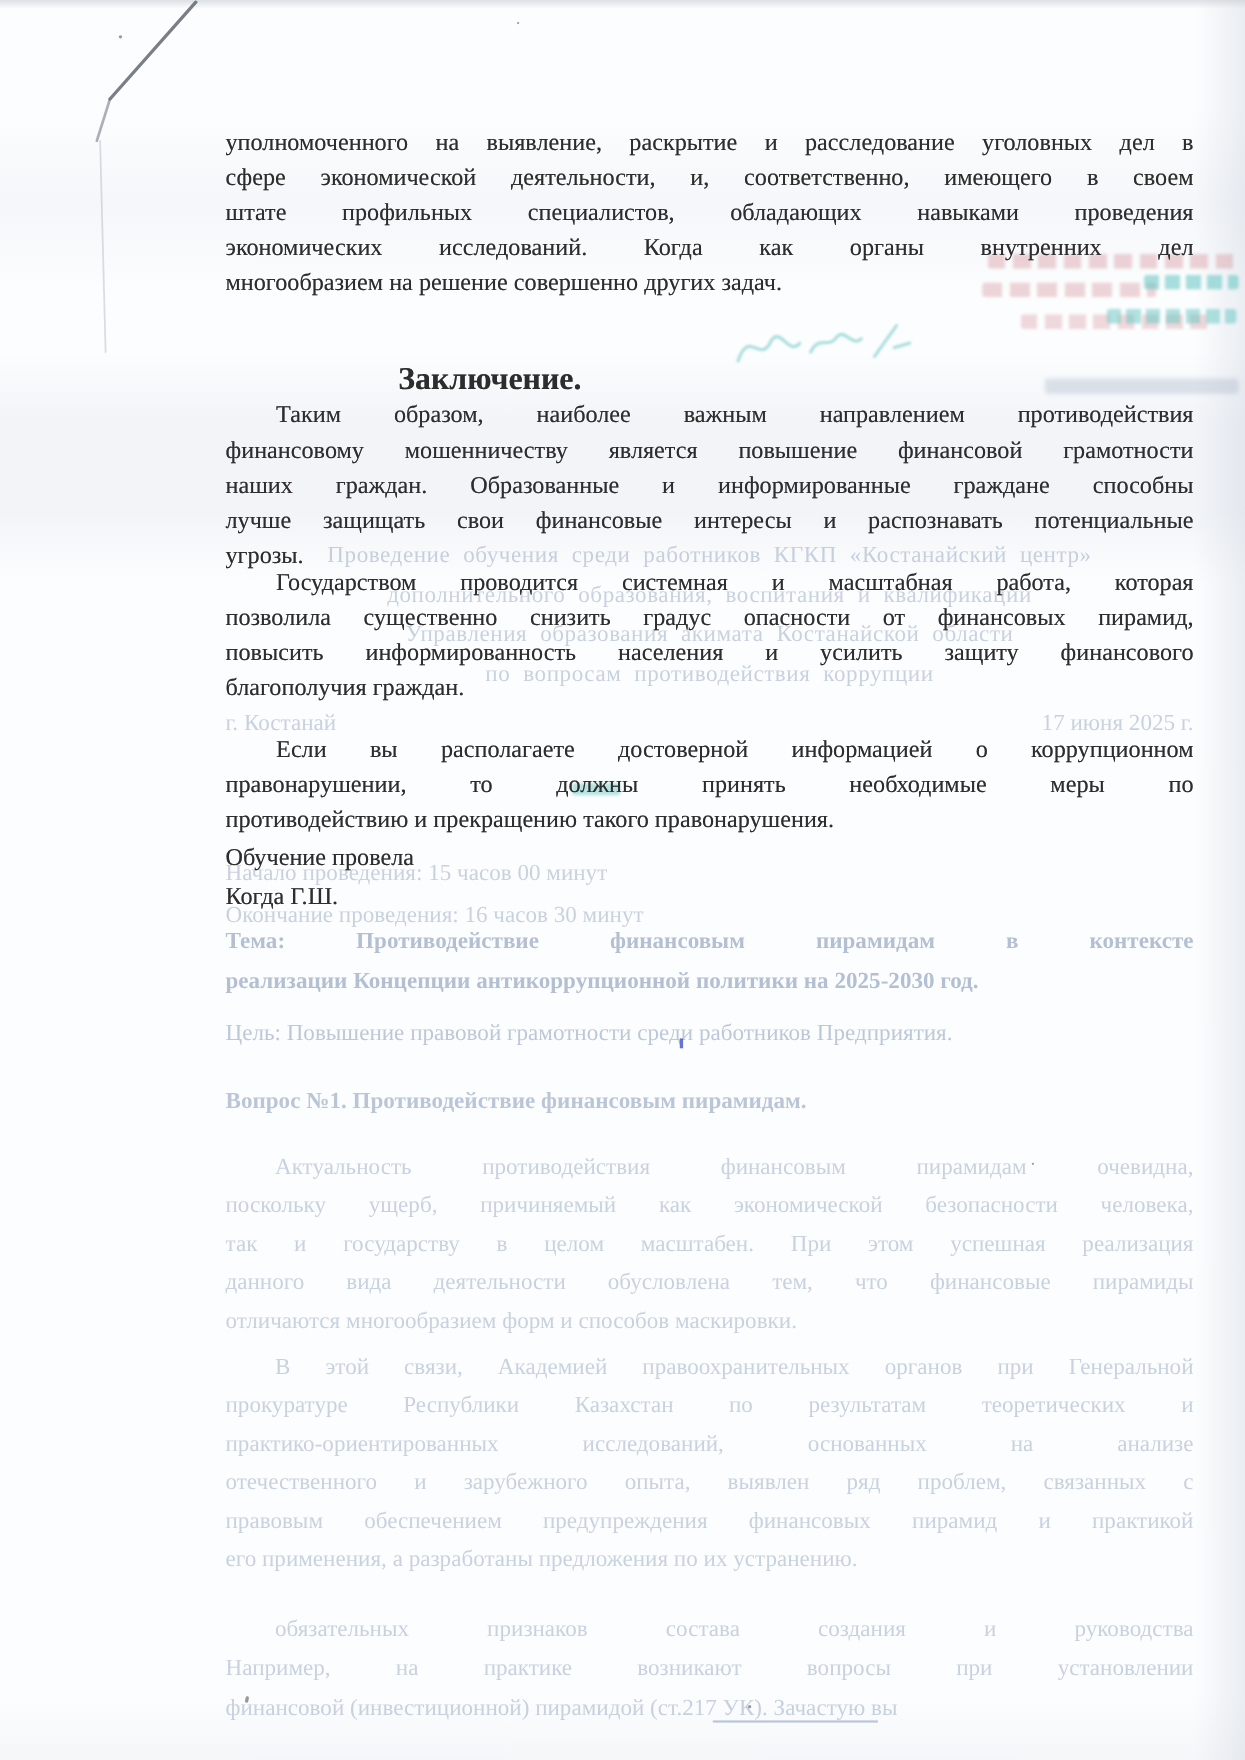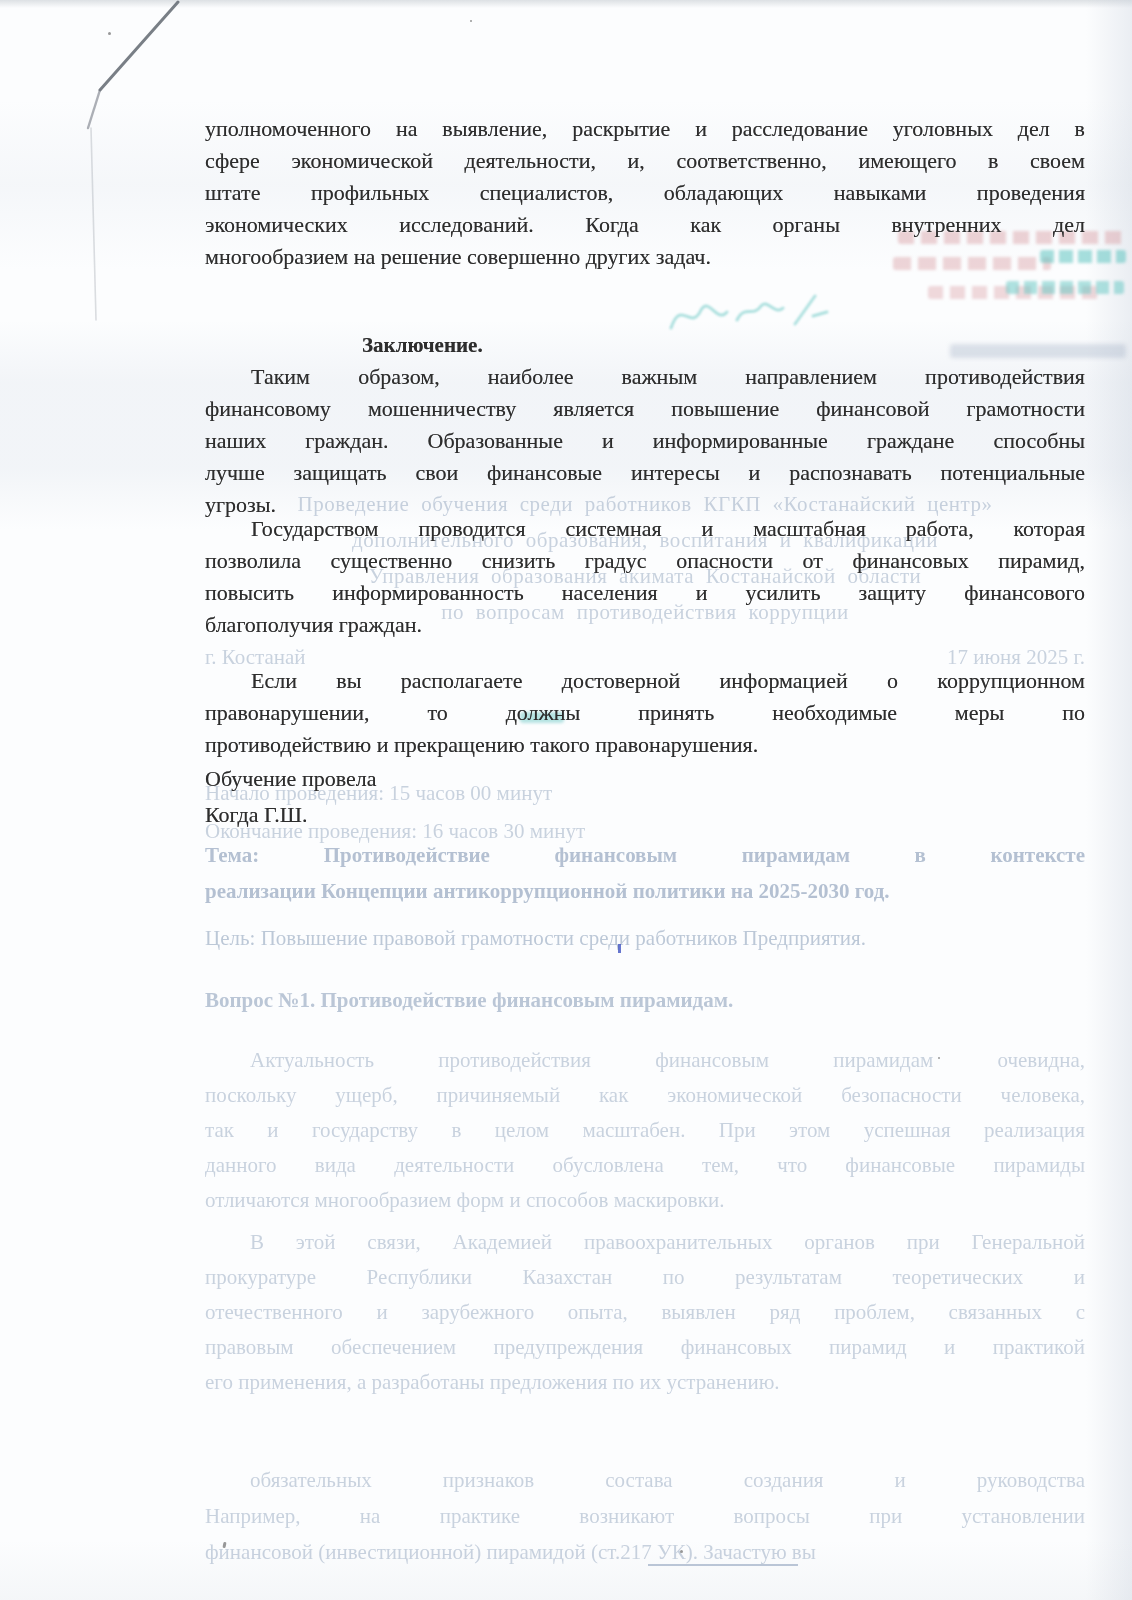--- a/index.html
+++ b/index.html
@@ -81,21 +81,21 @@
   
   .text-layer {
     position: absolute; left: 205px; top: 113px; width: 880px;
     color: #2d2d2d; font-size: 22px; line-height: 32px;
     text-shadow: 0 0 .6px rgba(45,45,45,.55);
   }
   .line { text-align: justify; text-align-last: justify; }
   .para .line:last-child { text-align-last: left; }
   .para .line:first-child { text-indent: 46px; }
   .para.no-indent .line:first-child { text-indent: 0; }
-  .heading { margin: 56px 0 0 157px; font-weight: bold; font-size: 21px; line-height: 32px; }
+  .heading { margin: 56px 0 0 157px; font-weight: bold; font-size: 29px; line-height: 32px; }
   .para-state { margin-top: -8px; }
   .para-if { margin-top: 24px; }
   .signoff { line-height: 36px; }
 </style>
 </head>
 <body>
 
 <div class="page">
 
   <div class="shade shade-top"></div>
@@ -134,20 +134,21 @@
     <div class="g-para g-para1">
         <div class="g-line">Актуальность противодействия финансовым пирамидам очевидна,</div>
         <div class="g-line">поскольку ущерб, причиняемый как экономической безопасности человека,</div>
         <div class="g-line">так и государству в целом масштабен. При этом успешная реализация</div>
         <div class="g-line">данного вида деятельности обусловлена тем, что финансовые пирамиды</div>
         <div class="g-line">отличаются многообразием форм и способов маскировки.</div>
       </div>
     <div class="g-para g-para2">
         <div class="g-line">В этой связи, Академией правоохранительных органов при Генеральной</div>
         <div class="g-line">прокуратуре Республики Казахстан по результатам теоретических и</div>
+        <div class="g-line">практико-ориентированных исследований, основанных на анализе</div>
         <div class="g-line">отечественного и зарубежного опыта, выявлен ряд проблем, связанных с</div>
         <div class="g-line">правовым обеспечением предупреждения финансовых пирамид и практикой</div>
         <div class="g-line">его применения, а разработаны предложения по их устранению.</div>
       </div>
     <div class="g-para g-para3">
         <div class="g-line">обязательных признаков состава создания и руководства</div>
         <div class="g-line">Например, на практике возникают вопросы при установлении</div>
         <div class="g-line">финансовой (инвестиционной) пирамидой (ст.217 УК). Зачастую вы</div>
       </div>
     <div class="g-underline"></div>

